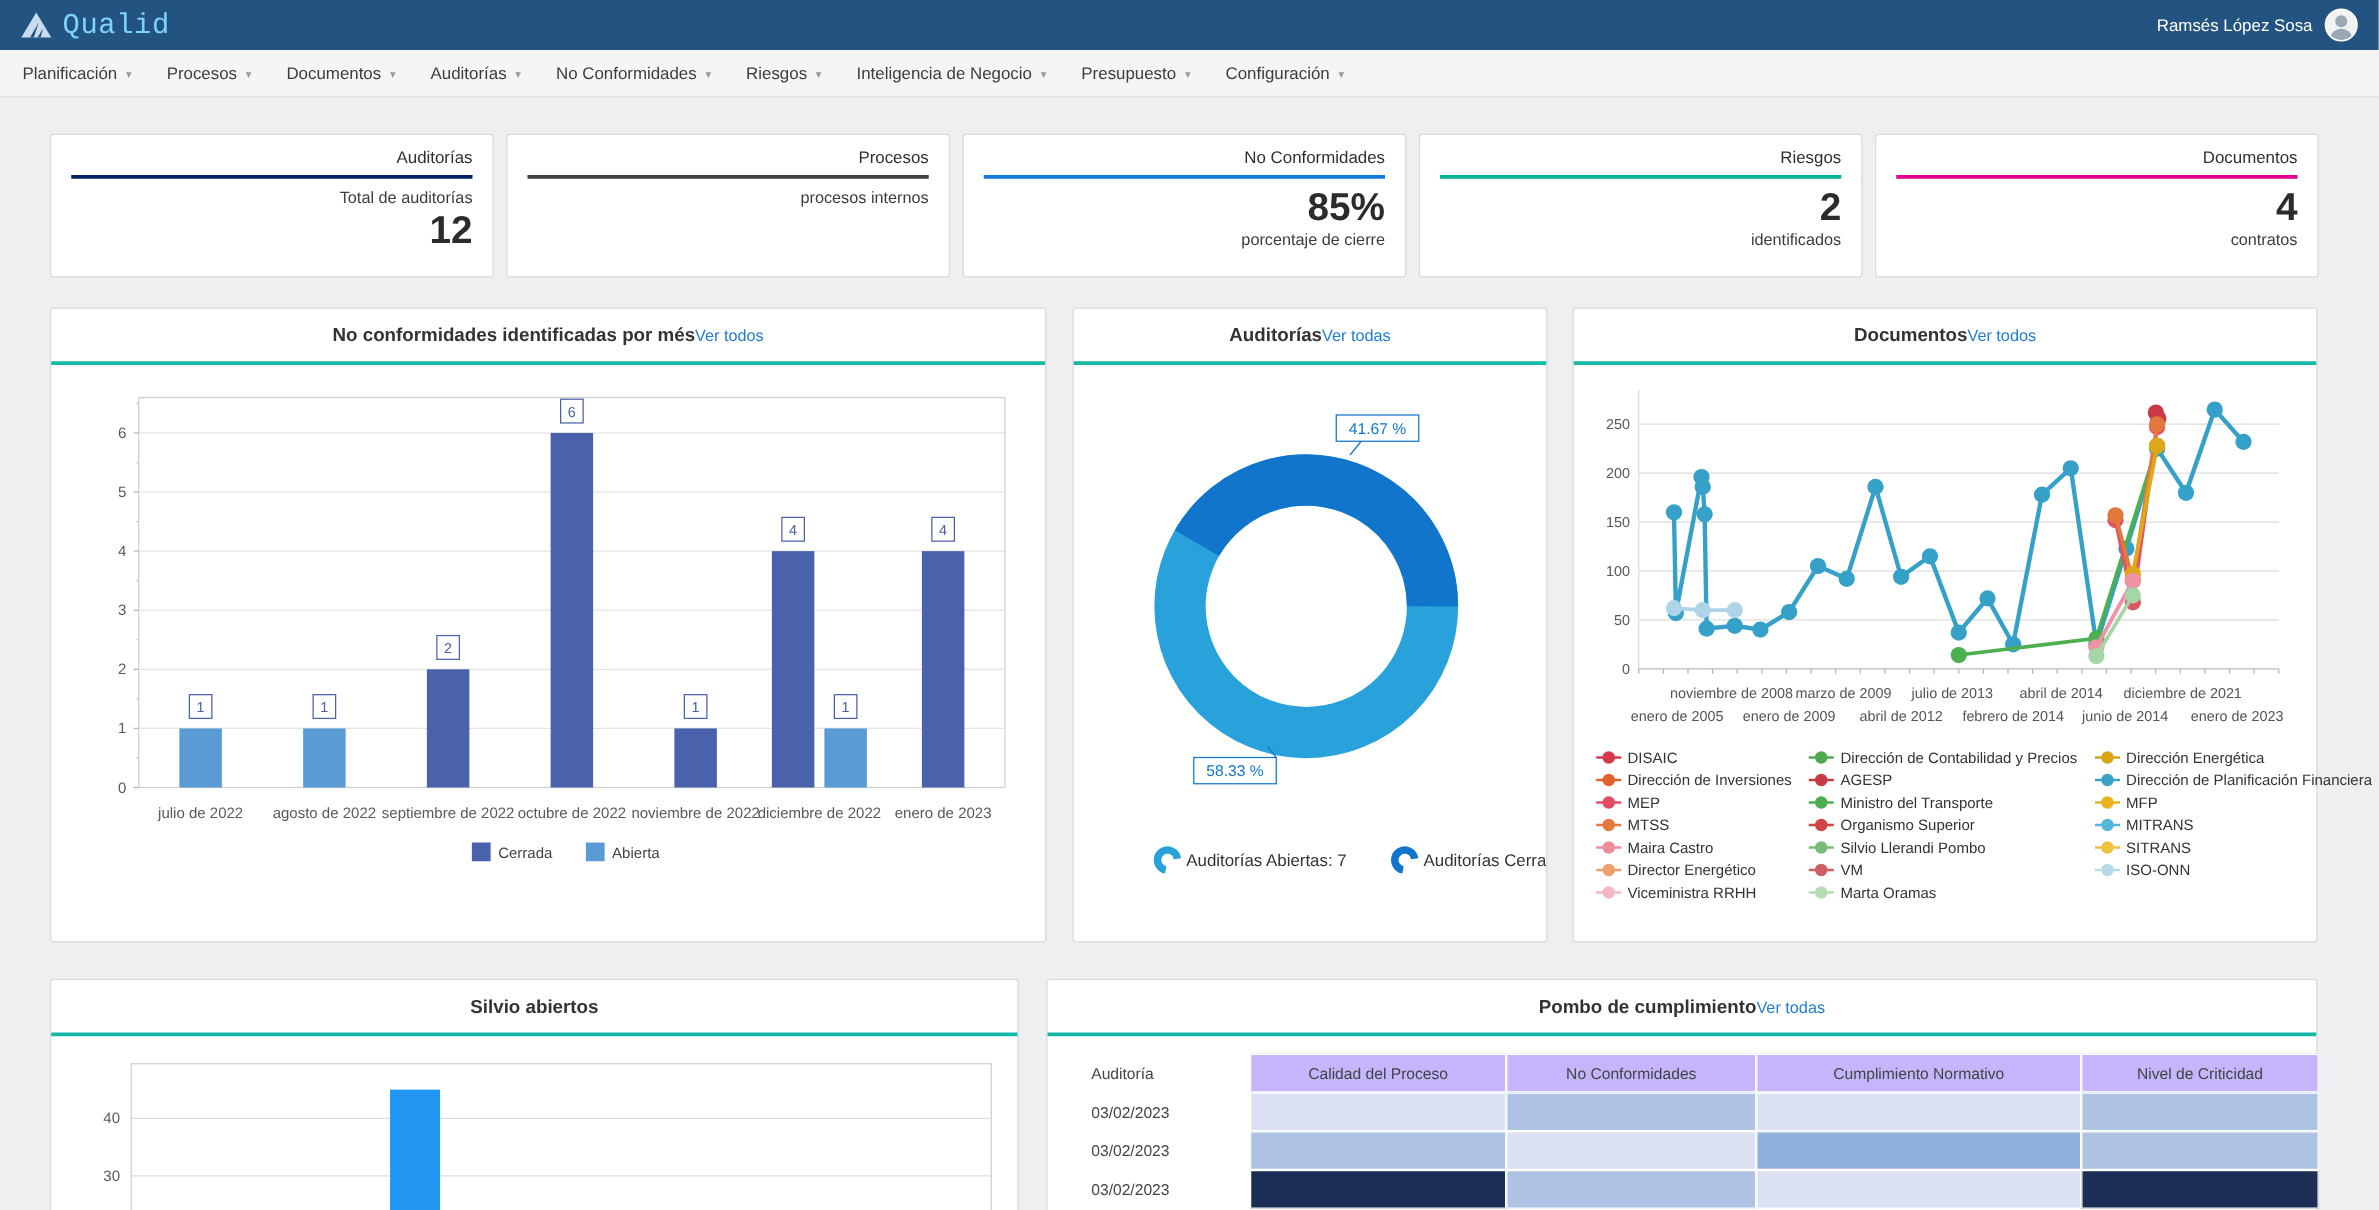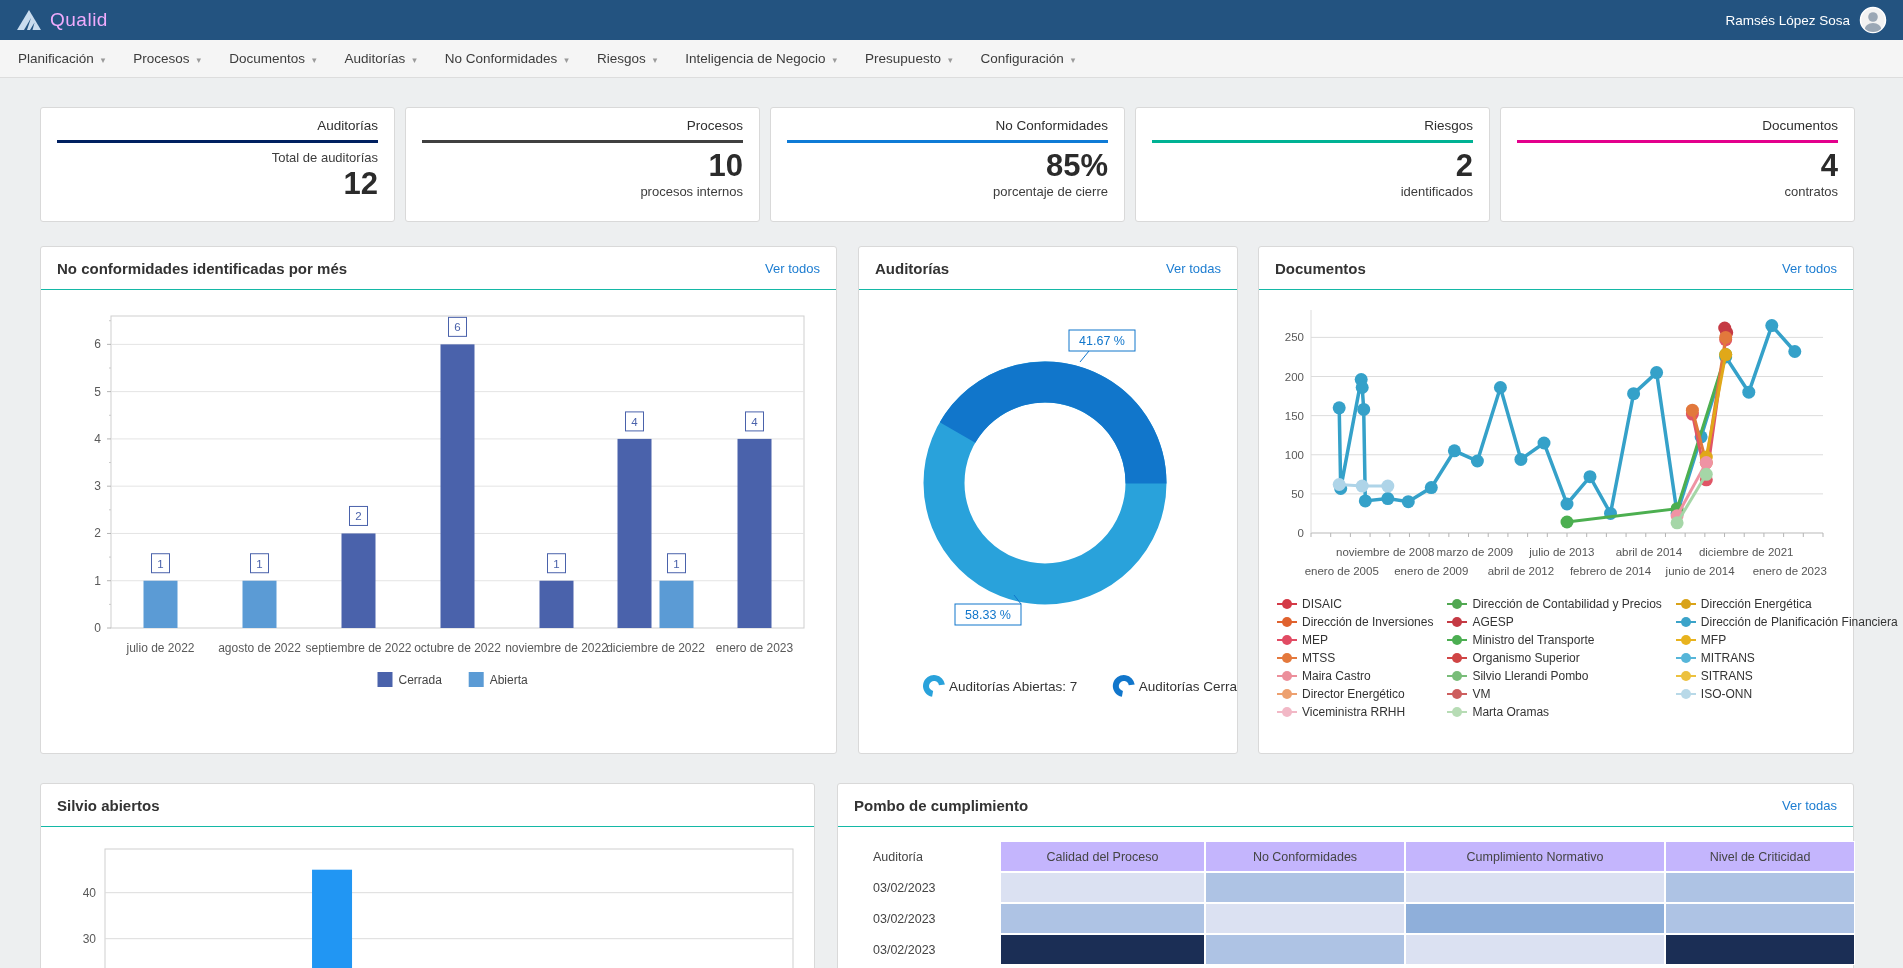--- a/index.html
+++ b/index.html
@@ -3,21 +3,21 @@
 <meta charset="utf-8">
 <style>
   * { box-sizing: border-box; margin: 0; padding: 0; }
   html,body { width:1903px; height:968px; overflow:hidden; background:#edeff0;
     font-family:"Liberation Sans","DejaVu Sans",sans-serif; color:#333; }
 
   
   .topbar { height:40px; background:#235380; display:flex; align-items:center;
     justify-content:space-between; padding:0 16px; }
   .brand { display:flex; align-items:center; gap:8px; }
-  .brand-name { color:#f0abfc; font-size:19px; font-weight:300; letter-spacing:.5px; }
+  .brand-name { color:#7dd3fc; font-size:23px; font-weight:300; letter-spacing:.5px;font-family:Liberation Mono, monospace; }
   .userbox { display:flex; align-items:center; gap:9px; cursor:pointer; }
   .user-name { color:#fff; font-size:13.5px; }
 
   
   .menubar { height:38px; background:#f5f5f5; border-bottom:1px solid #ddd;
     display:flex; align-items:center; padding:0 4px; }
   .menu-item { display:flex; align-items:center; gap:7px; padding:0 14px; height:100%;
     font-size:13.5px; color:#3c3c3c; cursor:pointer; white-space:nowrap; }
   .caret { font-size:9px; color:#9a9a9a; padding-top:2px; }
 
@@ -27,22 +27,22 @@
   .card { width:355px; height:115px; background:#fff; border:1px solid #d9d9d9;
     border-radius:3px; padding:10px 16px 8px; }
   .card-title { text-align:right; font-size:13.5px; color:#2f2f2f; }
   .card-accent { height:3px; margin:7px 0 6px; }
   .card-label { text-align:right; font-size:13px; color:#3c3c3c; line-height:18px; }
   .card-value { text-align:right; font-size:31px; font-weight:700; color:#2b2b2b; line-height:34px; }
 
   .row { display:flex; margin-top:24px; }
   .row.bottom { margin-top:29px; }
   .panel { background:#fff; border:1px solid #d9d9d9; border-radius:3px; }
-  .panel-head { display:flex; align-items:center; justify-content:space-between;
-    padding:13px 16px 12px; border-bottom:1px solid #14b8a6; }
+  .panel-head { display:flex; align-items:center; justify-content:center;
+    padding:13px 16px 12px; border-bottom:3px solid #14b8a6; }
   .panel-title { font-size:15px; font-weight:700; color:#333; }
   .panel-link { font-size:13px; color:#1d7dd1; text-decoration:none; cursor:pointer; }
 
   .p1 { width:797px; height:508px; margin-right:21px; }
   .p2 { width:380px; height:508px; margin-right:20px; }
   .p3 { width:596px; height:508px; }
   .pr { width:775px; height:400px; margin-right:22px; }
   .pm { width:1017px; height:400px; }
 
   svg text { font-family:"Liberation Sans","DejaVu Sans",sans-serif; }
@@ -135,21 +135,20 @@
   <section class="cards">
       <div class="card">
         <div class="card-title">Auditorías</div>
         <div class="card-accent" style="background: rgb(0, 32, 96);"></div>
         <div class="card-label">Total de auditorías</div>
         <div class="card-value">12</div>
       </div>
       <div class="card">
         <div class="card-title">Procesos</div>
         <div class="card-accent" style="background: rgb(64, 64, 64);"></div>
-        <div class="card-value">10</div>
         <div class="card-label">procesos internos</div>
       </div>
       <div class="card">
         <div class="card-title">No Conformidades</div>
         <div class="card-accent" style="background: rgb(15, 123, 214);"></div>
         <div class="card-value">85%</div>
         <div class="card-label">porcentaje de cierre</div>
       </div>
       <div class="card">
         <div class="card-title">Riesgos</div>

